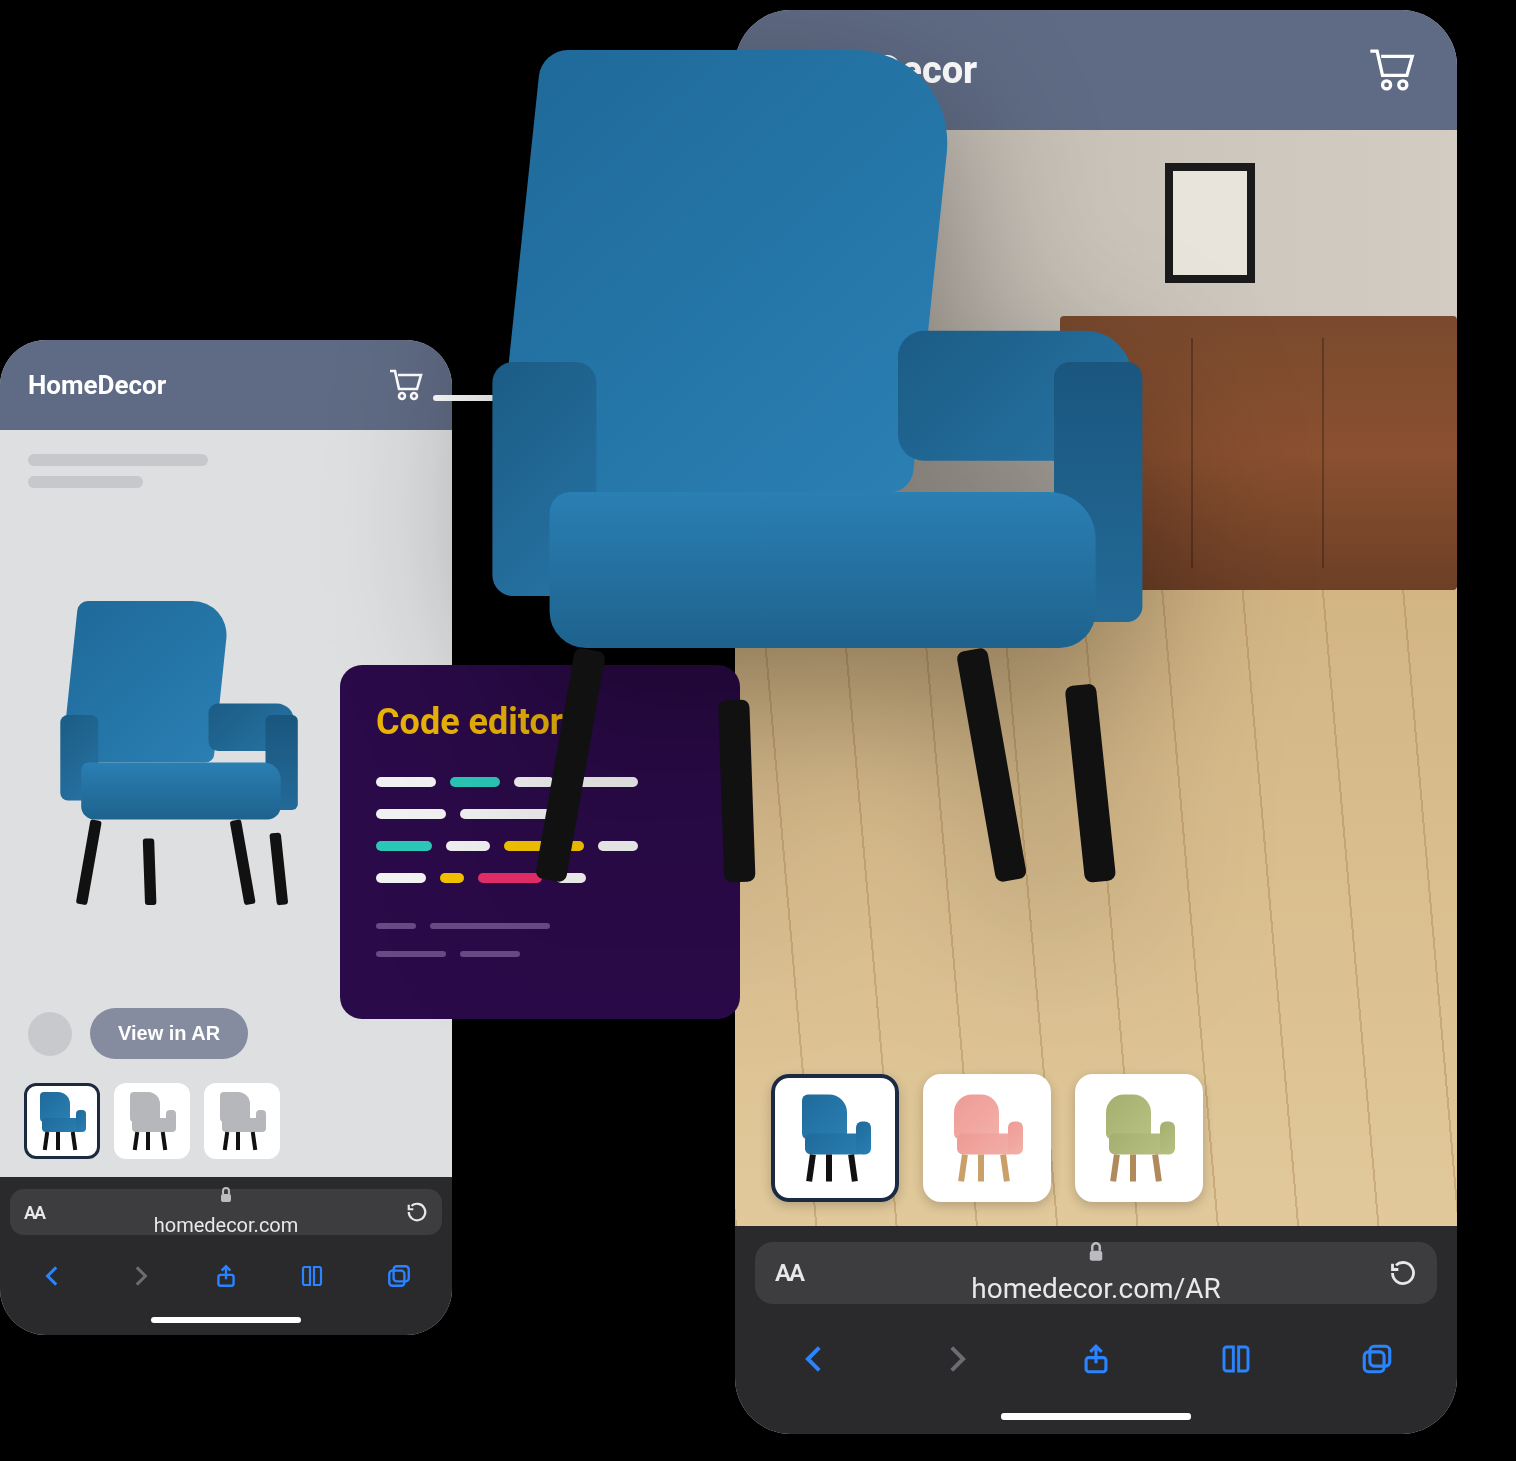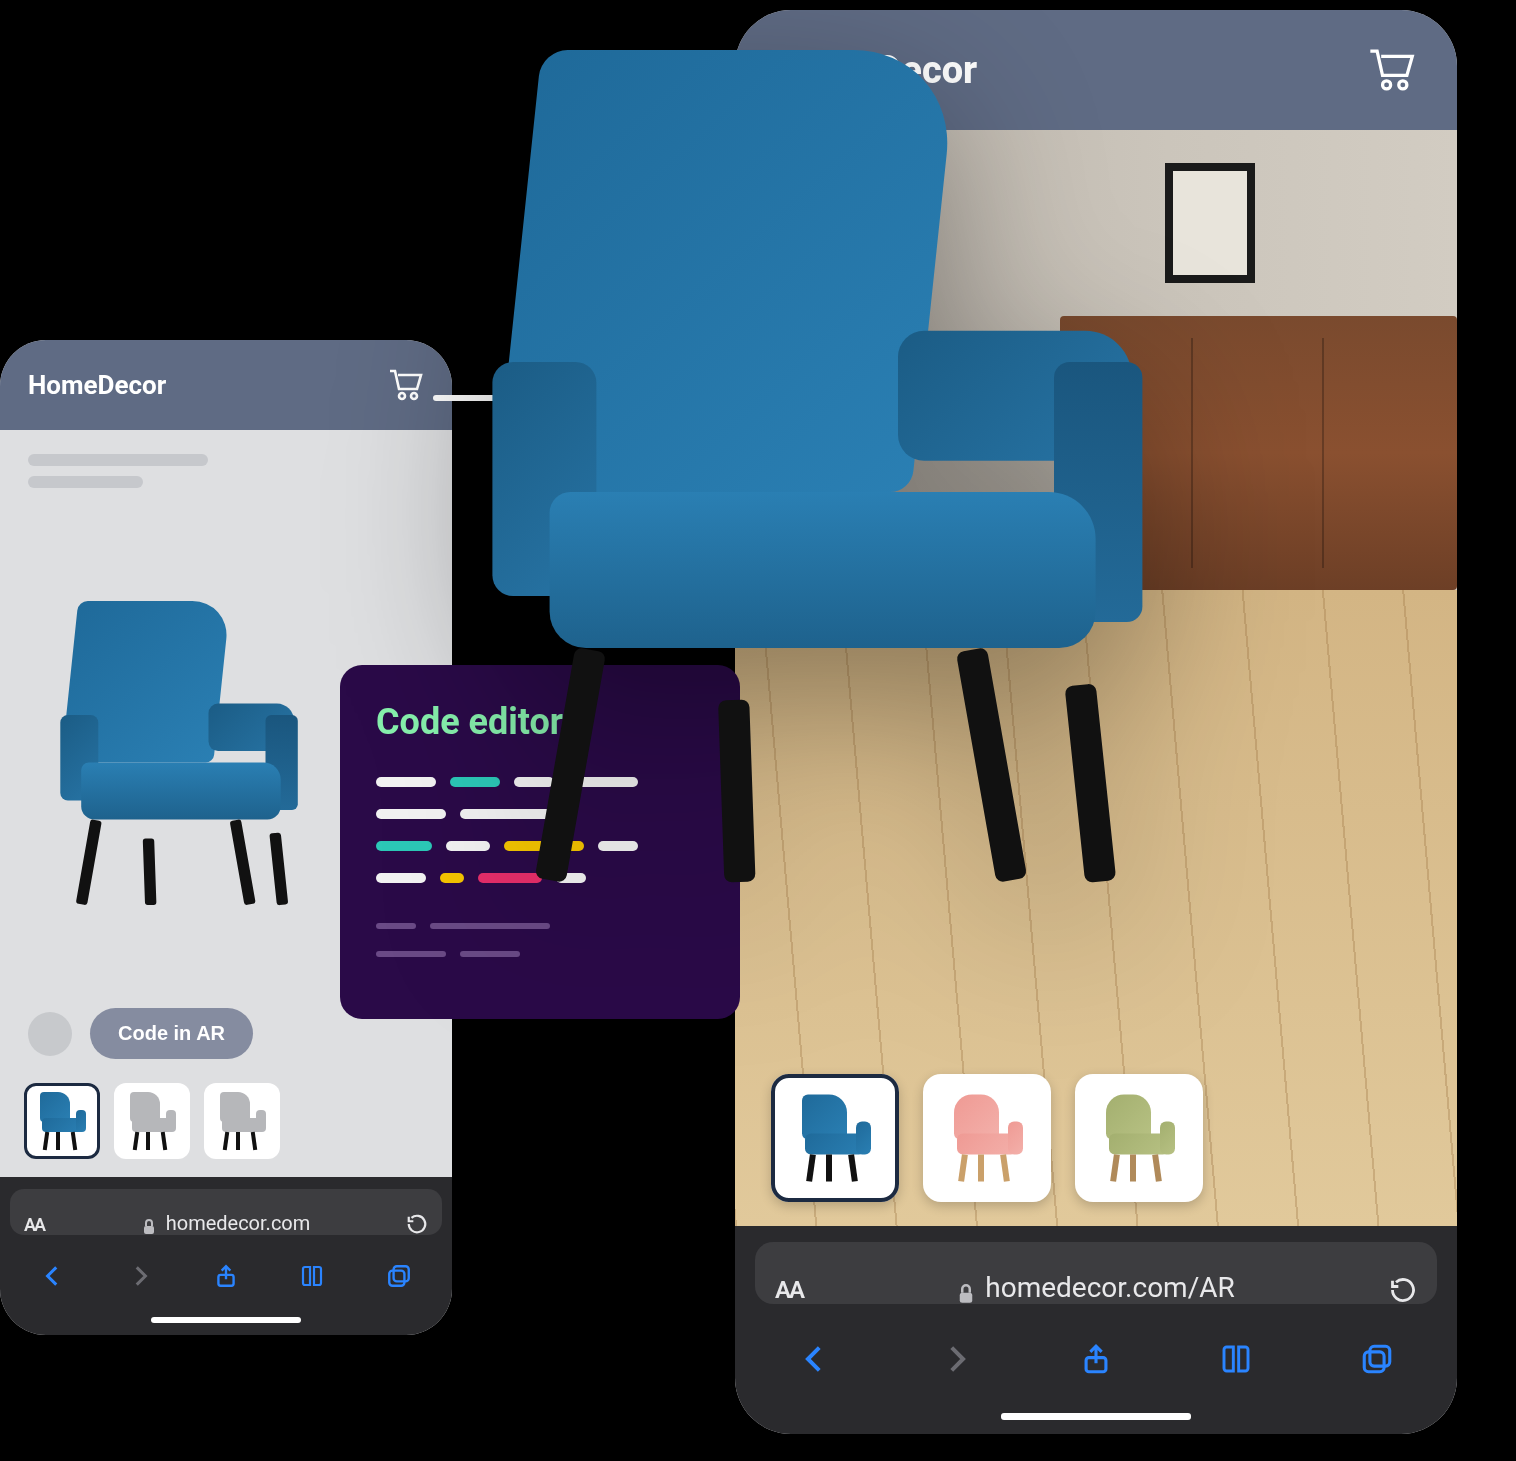--- a/index.html
+++ b/index.html
@@ -94,26 +94,27 @@
   
   .addrbar {
     background: #2a2a2d;
     padding: 12px 10px;
   }
   .addrbar .pill {
     background: #3d3d40;
     border-radius: 14px;
     height: 46px;
     display: flex;
-    align-items: flex-end;
+    align-items: center;
     justify-content: center;
     gap: 10px;
     color: #e8e8ea;
     font-size: 20px;
     position: relative;
+    flex-direction: column;
   }
   .addrbar .pill .aa {
     position: absolute; left: 14px;
     font-size: 18px; color: #e8e8ea; letter-spacing: -2px; font-weight: 600;
   }
   .addrbar .pill .refresh {
     position: absolute; right: 14px;
     width: 22px; height: 22px;
   }
   .addrbar .pill .lock {
@@ -240,21 +241,21 @@
 
   
   .code-panel {
     position: absolute;
     left: 340px;
     top: 665px;
     width: 400px;
     background: #2a0a48;
     border-radius: 22px;
     padding: 36px 36px 40px 36px;
-    color: #86efac;
+    color: #eab308;
   }
   .code-panel .title {
     font-size: 36px;
     font-weight: 700;
     margin-bottom: 34px;
   }
   .code-panel .code-line {
     display: flex;
     gap: 14px;
     margin-bottom: 22px;
@@ -390,21 +391,21 @@
         <div class="seat"></div>
       <div class="leg l1"></div>
         <div class="leg l2"></div>
         <div class="leg l3"></div>
         <div class="leg l4"></div>
     </div>
   </div>
 
   <div class="view-ar-row">
     <div class="color-dot"></div>
-    <button class="view-ar-btn">Code in AR</button>
+    <button class="view-ar-btn">View in AR</button>
   </div>
 
   <div class="thumbs">
     <div class="thumb active">
       <div class="mini-chair mc-blue">
           <div class="mb"></div>
           <div class="ms"></div>
           <div class="ma"></div>
           <div class="ml a"></div>
           <div class="ml b"></div>

